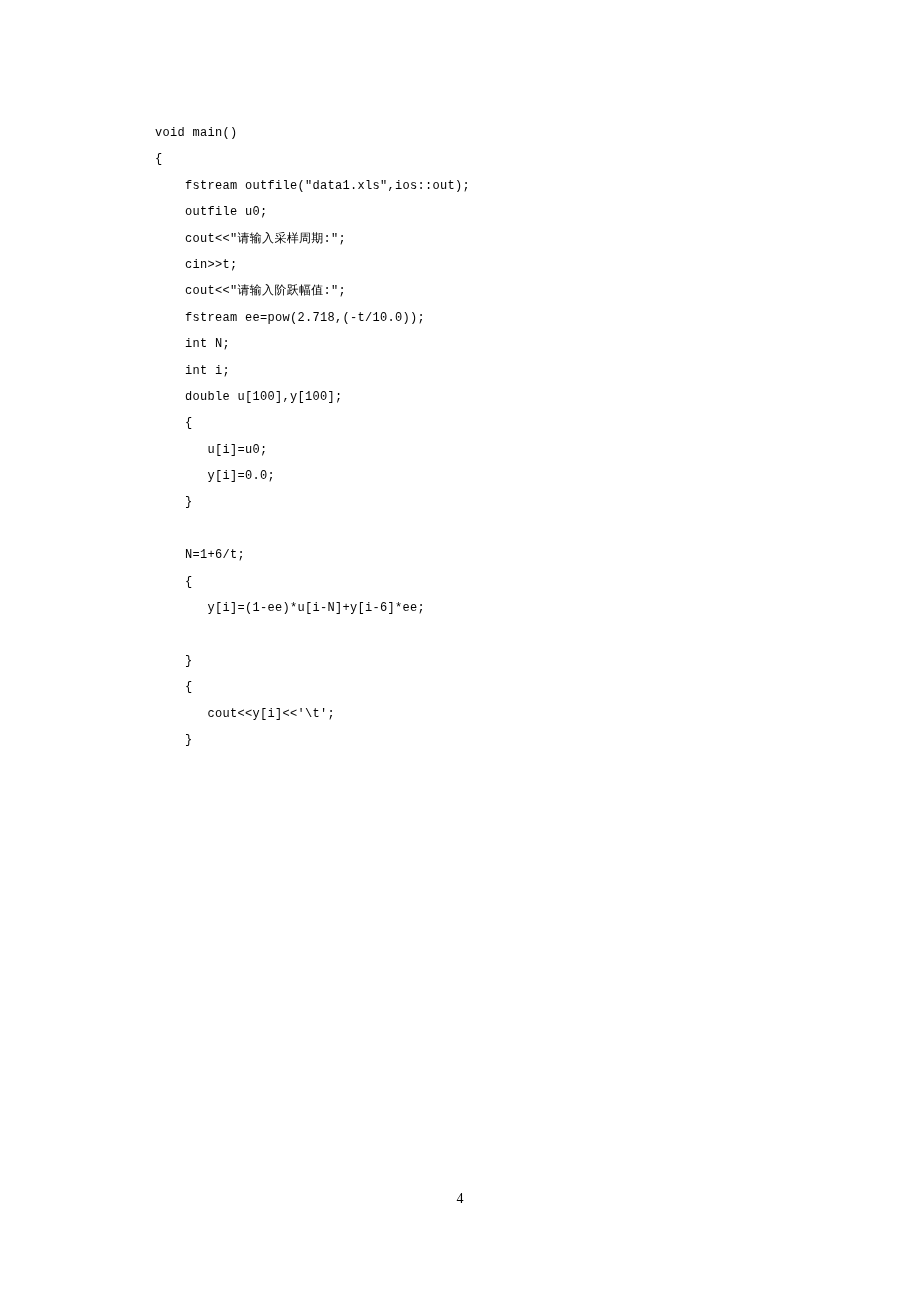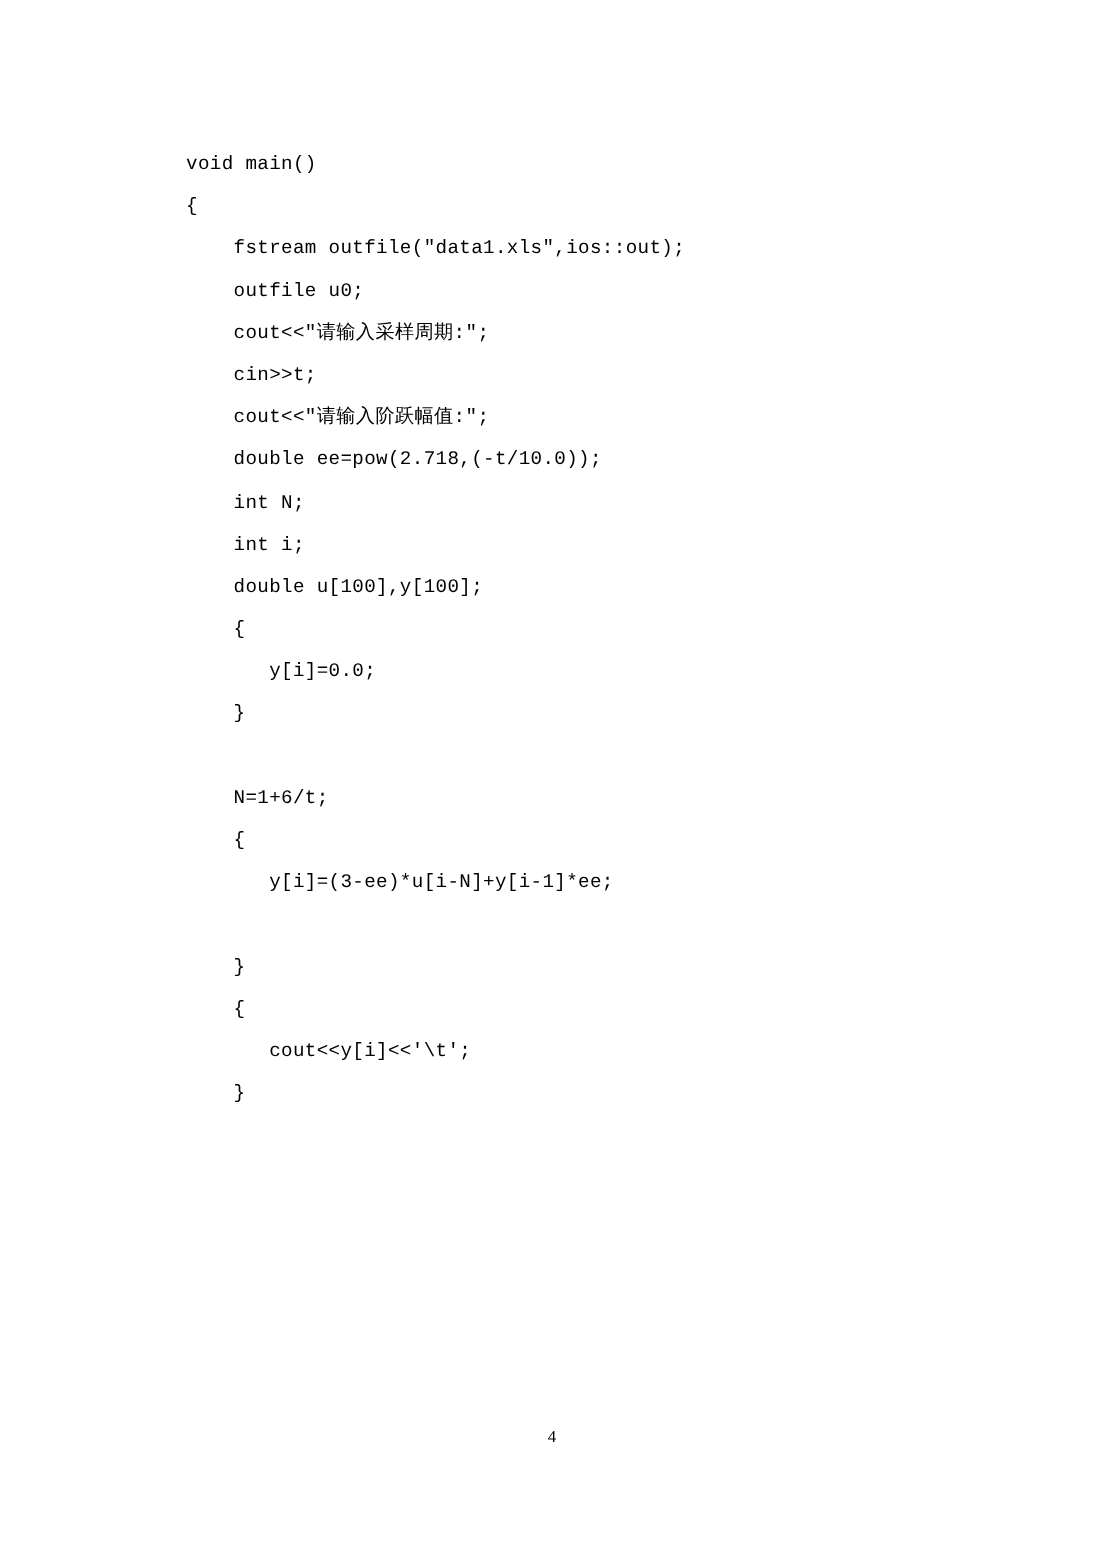--- a/index.html
+++ b/index.html
@@ -8,21 +8,21 @@
     background: #ffffff;
     font-family: "SimSun", "NSimSun", "Courier New", monospace;
     width: 920px;
     height: 1302px;
     position: relative;
     box-sizing: border-box;
   }
   .page {
     padding: 120px 68px 60px 155px;
     box-sizing: border-box;
-    font-size: 16px;
+    font-size: 12px;
     line-height: 2.2;
     color: #000;
     font-weight: 400;
   }
   .code-line {
     white-space: pre;
     font-family: "SimSun", "NSimSun", "Courier New", monospace;
     letter-spacing: 0.3px;
   }
   .page-number {
@@ -40,31 +40,32 @@
 
 <div class="page">
   <div id="code-container">
       <div class="code-line">void main()</div>
       <div class="code-line">{</div>
       <div class="code-line">    fstream outfile("data1.xls",ios::out);</div>
       <div class="code-line">    outfile u0;</div>
       <div class="code-line">    cout&lt;&lt;"请输入采样周期:";</div>
       <div class="code-line">    cin&gt;&gt;t;</div>
       <div class="code-line">    cout&lt;&lt;"请输入阶跃幅值:";</div>
-      <div class="code-line">    double ee=pow(2.718,(-t/10.0));</div>
+      <div class="code-line">    fstream ee=pow(2.718,(-t/10.0));</div>
       <div class="code-line">    int N;</div>
       <div class="code-line">    int i;</div>
       <div class="code-line">    double u[100],y[100];</div>
       <div class="code-line">    {</div>
+      <div class="code-line">       u[i]=u0;</div>
       <div class="code-line">       y[i]=0.0;</div>
       <div class="code-line">    }</div>
       <div class="code-line">&nbsp;</div>
       <div class="code-line">    N=1+6/t;</div>
       <div class="code-line">    {</div>
-      <div class="code-line">       y[i]=(3-ee)*u[i-N]+y[i-1]*ee;</div>
+      <div class="code-line">       y[i]=(1-ee)*u[i-N]+y[i-6]*ee;</div>
       <div class="code-line">&nbsp;</div>
       <div class="code-line">    }</div>
       <div class="code-line">    {</div>
       <div class="code-line">       cout&lt;&lt;y[i]&lt;&lt;'\t';</div>
       <div class="code-line">    }</div>
     </div>
 </div>
 <div class="page-number">4</div>
 
 </body></html>

